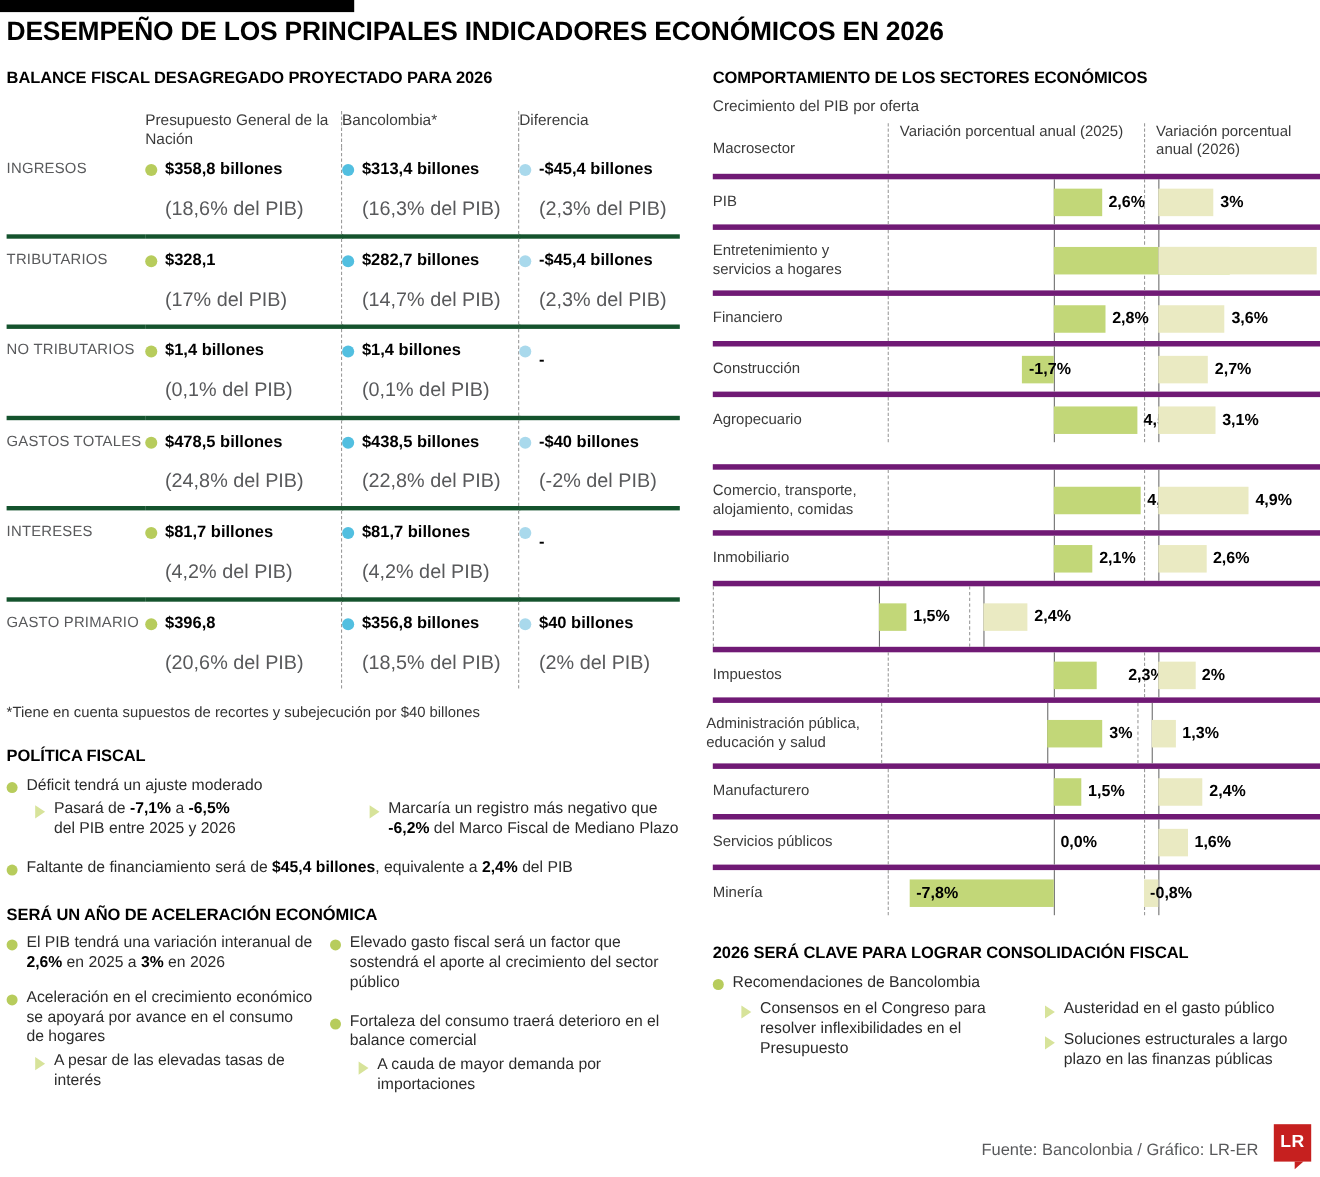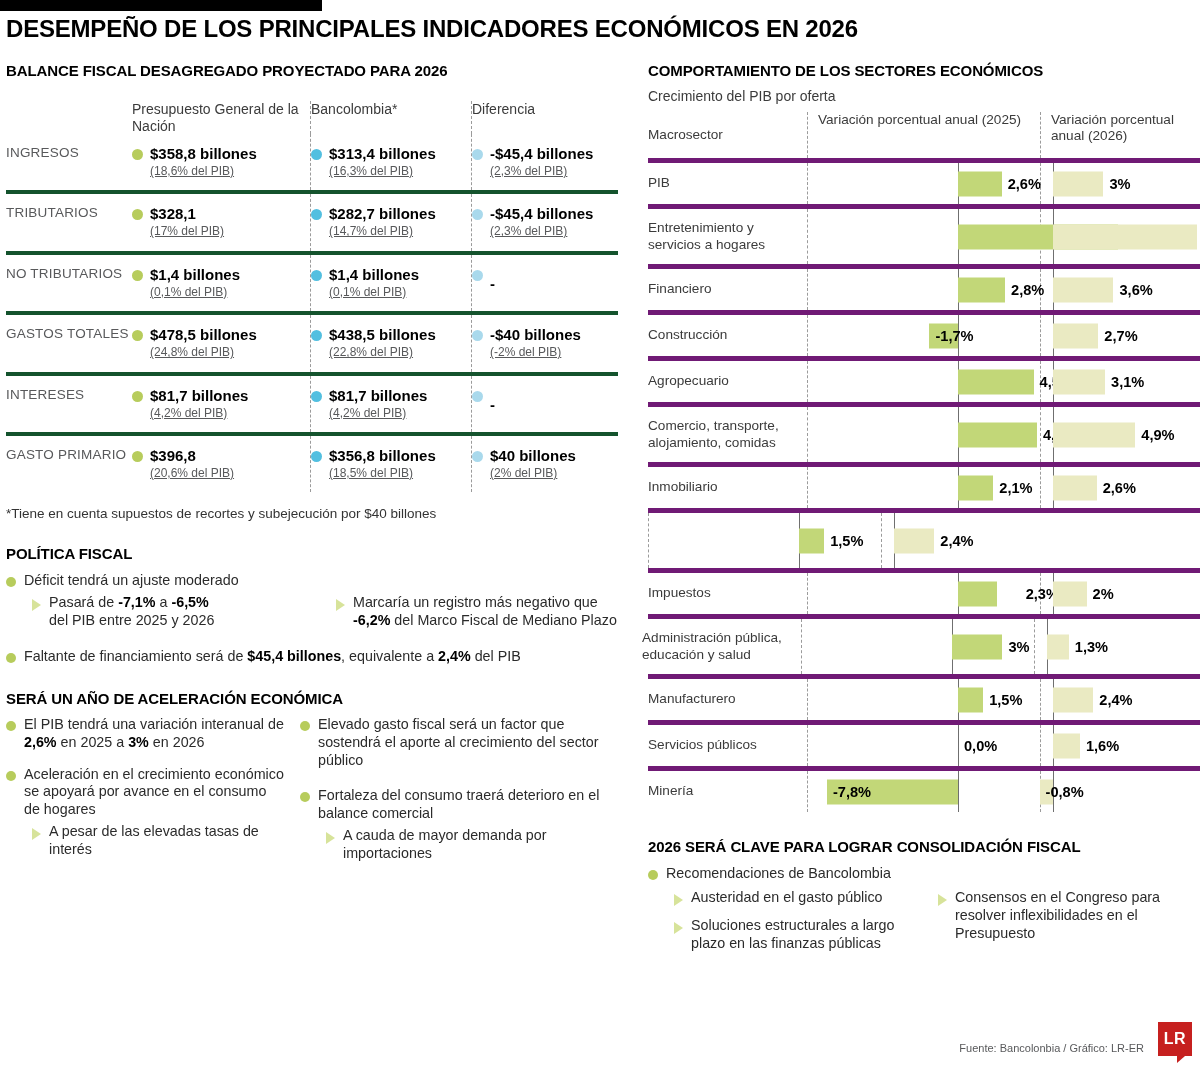--- a/index.html
+++ b/index.html
@@ -27,21 +27,21 @@
   .fhead .hlabel{font-size:14px;color:#3b3b3b;line-height:1.18;font-weight:normal;text-align:left;}
   tr.frow > td{border-top:4px solid #14532d;padding:11px 0 12px 0;}
   tr.frow.first > td{border-top:none;}
   .rowname{font-size:13.5px;color:#58595b;letter-spacing:0.2px;padding-right:6px;}
   .cellwrap{display:flex;align-items:flex-start;gap:7px;}
   .dot{width:11px;height:11px;border-radius:50%;flex:0 0 auto;margin-top:4px;}
   .dot.green{background:#b7cc5c;}
   .dot.blue{background:#52bfe0;}
   .dot.lblue{background:#a9d9ec;}
   .val{font-size:15px;font-weight:bold;color:#000;line-height:1.12;}
-  .sub{font-size:12px;color:#58595b;line-height:1.2;margin-top:1px;text-decoration:underline;}
+  .sub{font-size:18px;color:#58595b;line-height:1.2;margin-top:16px;}
   .vdash{border-left:1px dashed #9b9b9b;}
   .cellpad{padding-left:12px;}
   .footnote{font-size:13.5px;color:#333;margin-top:14px;}
 
   
   .bl{display:flex;gap:8px;align-items:flex-start;margin-bottom:4px;}
   .bul{width:10px;height:10px;border-radius:50%;background:#b7cc5c;flex:0 0 auto;margin-top:5px;}
   .tri{width:0;height:0;border-left:9px solid #d7e39a;border-top:6px solid transparent;
        border-bottom:6px solid transparent;flex:0 0 auto;margin-top:5px;}
   .bl .txt{font-size:14.3px;color:#2b2b2b;line-height:1.25;}
@@ -63,21 +63,21 @@
   .dashsep{flex:0 0 0px;border-left:1px dashed #9b9b9b;}
   .c-head-lbl{font-size:13.6px;color:#3b3b3b;line-height:1.18;display:flex;align-items:center;
               padding-left:10px;}
   .zero{position:absolute;top:0;bottom:0;width:1px;background:#6f6f6f;}
   .bar{position:absolute;top:50%;transform:translateY(-50%);height:25px;}
   .bar.y25{background:#c2d778;}
   .bar.y26{background:#eaeac2;}
   .blabel{position:absolute;top:50%;transform:translateY(-50%);font-size:14.6px;
           font-weight:bold;color:#000;white-space:nowrap;}
 
-  .src{position:absolute;right:56px;bottom:16px;font-size:11px;color:#58595b;}
+  .src{position:absolute;right:56px;bottom:16px;font-size:15px;color:#58595b;}
   .lrlogo{position:absolute;right:8px;bottom:14px;width:34px;height:34px;background:#c6201f;
           display:flex;align-items:center;justify-content:center;color:#fff;font-weight:bold;
           font-size:16px;letter-spacing:0.5px;}
   .lrlogo:after{content:"";position:absolute;bottom:-7px;right:7px;width:0;height:0;
                 border-left:8px solid #c6201f;border-bottom:7px solid transparent;}
 </style>
 </head>
 <body>
 
 <div class="topbar"></div>
@@ -389,21 +389,21 @@
           <div class="bar y25" style="width: 75.6px; left: 150px;"></div>
           <div class="blabel" style="left: 231.6px;">4,5%</div>
         </div>
         <div class="dashsep"></div>
         <div class="c-plot p26">
           <div class="zero" style="left: 12px;"></div>
           <div class="bar y26" style="width: 52.08px; left: 12px;"></div>
           <div class="blabel" style="left: 70.08px;">3,1%</div>
         </div>
       </div>
-      <div class="chrow" style="min-height: 55px;">
+      <div class="chrow" style="min-height: 55px; margin-top: 20px;">
         <div class="c-name">Comercio, transporte, alojamiento, comidas</div>
         <div class="dashsep"></div>
         <div class="c-plot p25">
           <div class="zero" style="left: 150px;"></div>
           <div class="bar y25" style="width: 78.96px; left: 150px;"></div>
           <div class="blabel" style="left: 234.96px;">4,7%</div>
         </div>
         <div class="dashsep"></div>
         <div class="c-plot p26">
           <div class="zero" style="left: 12px;"></div>
@@ -516,34 +516,34 @@
       </div>
     </div>
 
   <div class="sec-title" style="margin-top:26px">2026 SERÁ CLAVE PARA LOGRAR CONSOLIDACIÓN FISCAL</div>
   <div style="margin-top:10px">
     <div class="bl">
       <span class="bul"></span>
       <span class="txt">Recomendaciones de Bancolombia</span>
     </div>
     <div class="two-col sub-bl" style="margin-top:6px">
+      <div>
+        <div class="bl">
+          <span class="tri"></span>
+          <span class="txt">Consensos en el Congreso para resolver inflexibilidades en el Presupuesto</span>
+        </div>
+      </div>
       <div style="width:250px;flex:0 0 250px">
         <div class="bl">
           <span class="tri"></span>
           <span class="txt">Austeridad en el gasto público</span>
         </div>
         <div class="bl" style="margin-top:10px">
           <span class="tri"></span>
           <span class="txt">Soluciones estructurales a largo plazo en las finanzas públicas</span>
         </div>
       </div>
-      <div>
-        <div class="bl">
-          <span class="tri"></span>
-          <span class="txt">Consensos en el Congreso para resolver inflexibilidades en el Presupuesto</span>
-        </div>
-      </div>
     </div>
   </div>
 </div>
 
 <div class="src">Fuente: Bancolonbia / Gráfico: LR-ER</div>
 <div class="lrlogo">LR</div>
 
 </body></html>

